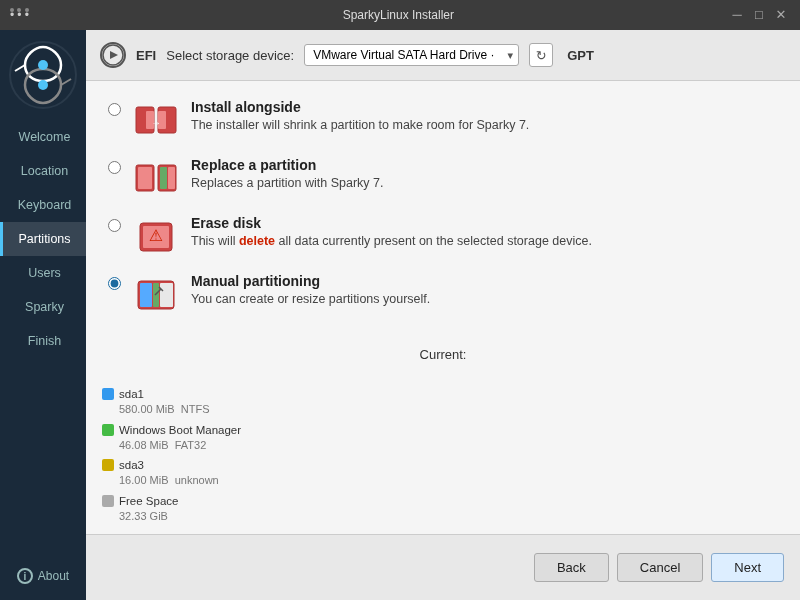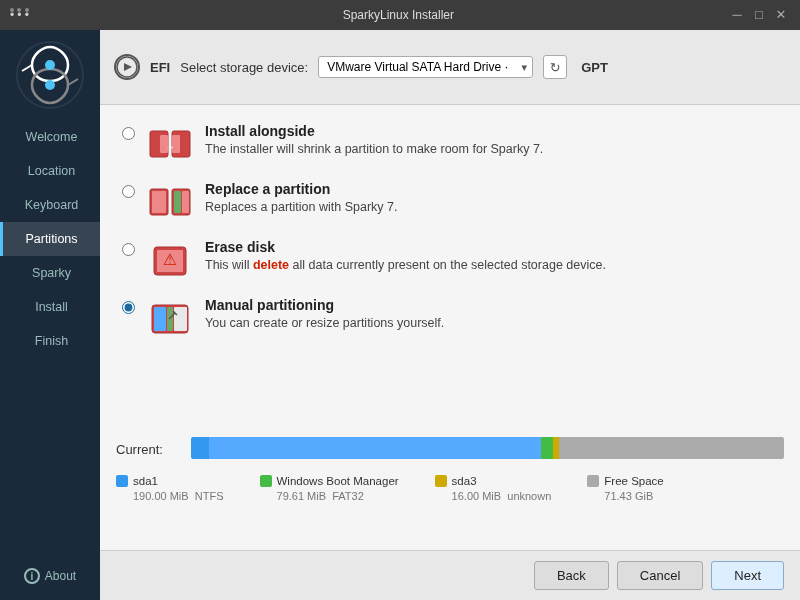--- a/index.html
+++ b/index.html
@@ -45,21 +45,21 @@
 
     
     .app-window {
       display: flex;
       height: 570px;
       background: #fff;
     }
 
     
     .sidebar {
-      width: 100px;
+      width: 86px;
       background: #1a2a3a;
       display: flex;
       flex-direction: column;
       align-items: center;
       padding-top: 10px;
     }
     .sidebar-logo {
       width: 70px;
       height: 70px;
       margin-bottom: 10px;
@@ -106,21 +106,21 @@
       background: #f5f5f5;
       display: flex;
       flex-direction: column;
       overflow: hidden;
     }
 
     
     .top-bar {
       background: #e8e8e8;
       border-bottom: 1px solid #ccc;
-      padding: 24px 14px;
+      padding: 12px 14px;
       display: flex;
       align-items: center;
       gap: 10px;
       min-height: 44px;
     }
     .efi-icon {
       width: 26px; height: 26px;
       border-radius: 50%;
       border: 2px solid #555;
       display: flex; align-items: center; justify-content: center;
@@ -200,41 +200,41 @@
     }
     .disk-bar-sda1 { background: #3399ee; }
     .disk-bar-sda4 { background: #55aaff; }
 
     .disk-legend {
       display: flex;
       flex-wrap: wrap;
       gap: 4px 36px;
       font-size: 11.5px;
       color: #333;
+      flex-direction: column;
     }
     .legend-item { display: flex; align-items: flex-start; gap: 5px; }
     .legend-dot {
       width: 12px; height: 12px;
       border-radius: 2px;
       flex-shrink: 0;
       margin-top: 2px;
     }
     .legend-text { line-height: 1.4; }
     .legend-main { font-weight: 500; }
     .legend-sub { color: #777; font-size: 11px; }
 
     
     .button-bar {
-      padding: 10px 16px;
+      padding: 18px 16px;
       display: flex;
       justify-content: flex-end;
       gap: 8px;
       background: #e8e8e8;
       border-top: 1px solid #ccc;
-      margin-top: 36px;
     }
     .btn {
       padding: 6px 22px;
       border-radius: 3px;
       border: 1px solid #aaa;
       background: #ddd;
       font-size: 13px;
       cursor: pointer;
       color: #222;
       font-family: inherit;
@@ -290,24 +290,24 @@
     <div class="sidebar-item">
       <span>Location</span>
     </div>
     <div class="sidebar-item">
       <span>Keyboard</span>
     </div>
     <div class="sidebar-item active">
       <span>Partitions</span>
     </div>
     <div class="sidebar-item">
+      <span>Users</span>
+    </div>
+    <div class="sidebar-item">
       <span>Sparky</span>
-    </div>
-    <div class="sidebar-item">
-      <span>Install</span>
     </div>
     <div class="sidebar-item">
       <span>Finish</span>
     </div>
 
     <div class="sidebar-about">
       <div class="about-icon">i</div>
       <span>About</span>
     </div>
   </div>
@@ -399,21 +399,21 @@
           </svg>
         </div>
         <div class="option-text-block">
           <div class="option-title">Manual partitioning</div>
           <div class="option-desc">You can create or resize partitions yourself.</div>
         </div>
       </div>
     </div>
 
     <div class="disk-section">
-      <div style="display:flex; align-items:center; gap:28px; margin-bottom:6px;">
+      <div style="display:flex; align-items:center; gap:5px; margin-bottom:6px;flex-direction:column;">
         <span class="current-label">Current:</span>
         <div class="disk-bar-container" style="flex:1;">
 
           <div class="disk-bar-sda1" style="width:3%; background:#3399ee;"></div>
 
           <div class="disk-bar-sda4" style="width:56%; background:#55aaff;"></div>
 
           <div style="width:2%; background:#44bb44;"></div>
 
           <div style="width:1%; background:#ccaa00;"></div>
@@ -421,48 +421,48 @@
           <div style="flex:1; background:#aaa;"></div>
         </div>
       </div>
 
       <div class="disk-legend">
         <div class="legend-item">
           <div class="legend-dot" style="background:#3399ee;"></div>
           <div class="legend-text">
             <div class="legend-main">sda1</div>
             <div class="legend-sub">
-              <span>190.00 MiB</span>&nbsp;&nbsp;<span>NTFS</span>
+              <span>580.00 MiB</span>&nbsp;&nbsp;<span>NTFS</span>
             </div>
           </div>
         </div>
         <div class="legend-item">
           <div class="legend-dot" style="background:#44bb44;"></div>
           <div class="legend-text">
             <div class="legend-main">Windows Boot Manager</div>
             <div class="legend-sub">
-              <span>79.61 MiB</span>&nbsp;&nbsp;<span>FAT32</span>
+              <span>46.08 MiB</span>&nbsp;&nbsp;<span>FAT32</span>
             </div>
           </div>
         </div>
         <div class="legend-item">
           <div class="legend-dot" style="background:#ccaa00;"></div>
           <div class="legend-text">
             <div class="legend-main">sda3</div>
             <div class="legend-sub">
               <span>16.00 MiB</span>&nbsp;&nbsp;<span>unknown</span>
             </div>
           </div>
         </div>
         <div class="legend-item">
           <div class="legend-dot" style="background:#aaa;"></div>
           <div class="legend-text">
             <div class="legend-main">Free Space</div>
             <div class="legend-sub">
-              <span>71.43 GiB</span>
+              <span>32.33 GiB</span>
             </div>
           </div>
         </div>
       </div>
     </div>
 
     <div class="button-bar">
       <button class="btn">Back</button>
       <button class="btn">Cancel</button>
       <button class="btn btn-next">Next</button>

